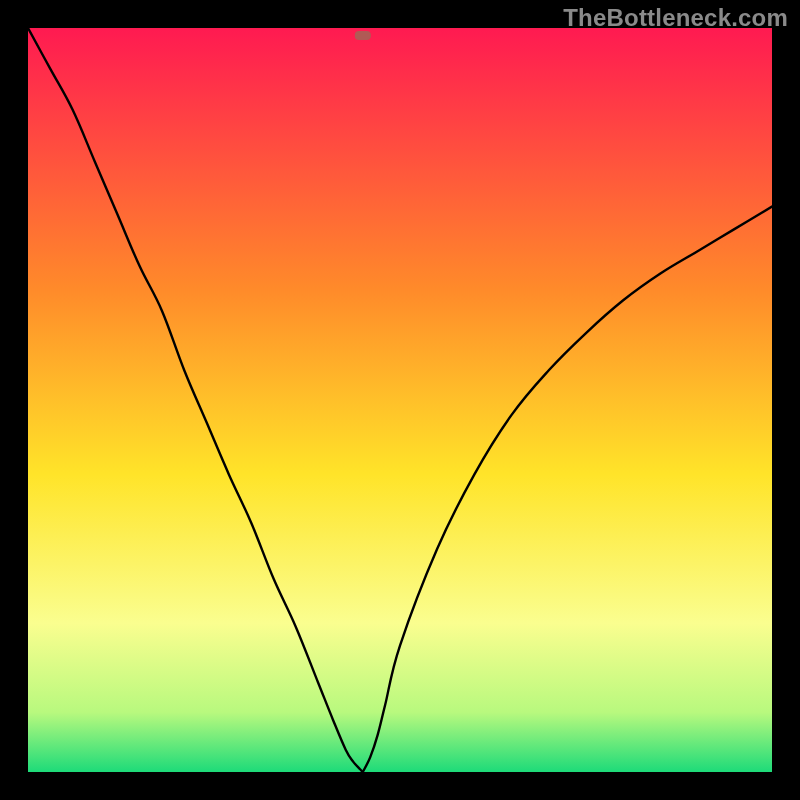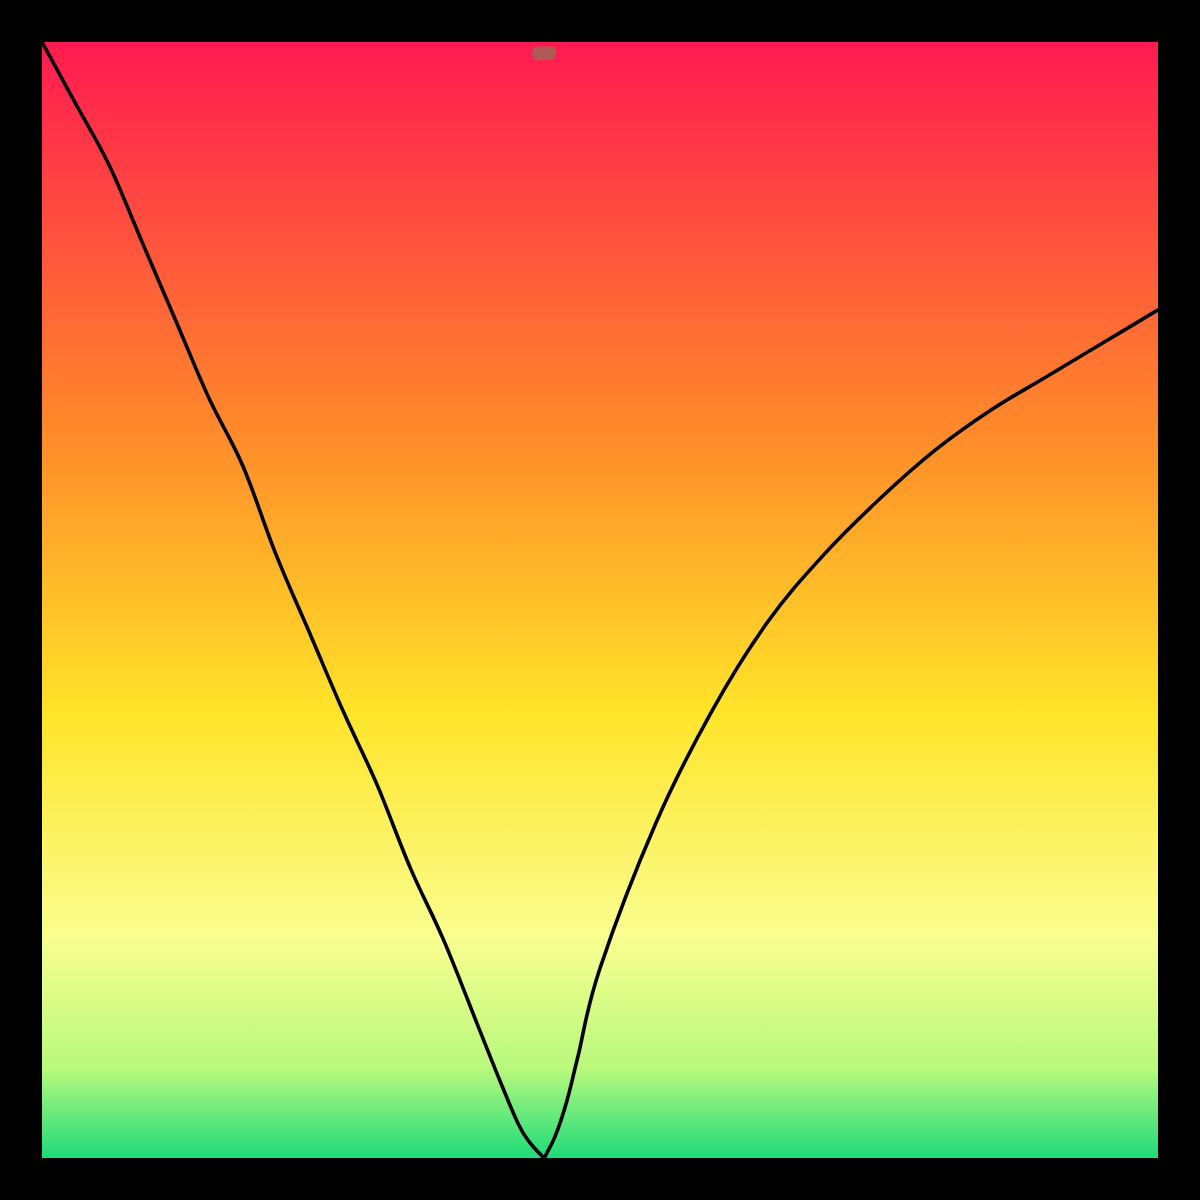--- a/index.html
+++ b/index.html
@@ -54,13 +54,14 @@
             <stop offset="92%" stop-color="#B8F97E"></stop>
             <stop offset="100%" stop-color="#1DDB79"></stop>
           </linearGradient>
       </defs>
       <rect x="0" y="0" width="744" height="744" fill="url(#bg-grad)"></rect>
       <path id="curve-left" fill="none" stroke="#000000" stroke-width="2.4" stroke-linecap="round" d="M 0 0 C 4.0176 7.365600000000013, 14.2848 26.188800000000068, 22.32 40.92000000000007 C 30.3552 55.651200000000074, 36.604800000000004 65.10000000000004, 44.64 81.84000000000003 C 52.6752 98.58000000000003, 58.92479999999999 115.17120000000008, 66.96 133.92000000000007 C 74.9952 152.66880000000006, 81.2448 167.2512, 89.28 186 C 97.3152 204.7488, 103.56479999999999 220.67039999999997, 111.6 238.07999999999998 C 119.6352 255.4896, 125.88479999999998 263.9712, 133.92 282.72 C 141.9552 301.46880000000004, 148.20479999999998 322.15199999999993, 156.23999999999998 342.23999999999995 C 164.27519999999998 362.328, 170.5248 375.5712, 178.56 394.32 C 186.5952 413.0688, 192.84480000000002 428.32079999999996, 200.88000000000002 446.4 C 208.91520000000003 464.4792, 215.16479999999999 476.0112, 223.2 494.76 C 231.2352 513.5088, 237.4848 531.8112, 245.52 550.56 C 253.5552 569.3087999999999, 259.8048 580.1712, 267.84 598.92 C 275.87519999999995 617.6687999999999, 283.46400000000006 637.98, 290.16 654.72 C 296.856 671.46, 300.08495999999997 679.8672, 305.03999999999996 691.92 C 309.99503999999996 703.9727999999999, 314.07216000000005 714.18048, 317.68800000000005 721.68 C 321.30384000000004 729.1795199999999, 322.58352 730.1020799999999, 325.12800000000004 733.584 C 327.67248000000006 737.06592, 330.08304000000004 739.14912, 331.824 741.024 C 333.56496 742.89888, 334.26432 743.46432, 334.8 744"></path>
       <path id="curve-right" fill="none" stroke="#000000" stroke-width="2.4" stroke-linecap="round" d="M 334.8 744 C 336.1392 741.3216, 339.5616 735.816, 342.24 729.12 C 344.9184 722.424, 347.0016 716.1744, 349.68 706.8 C 352.3584 697.4255999999999, 353.1024 693.1103999999999, 357.12 677.04 C 361.1376 660.9696, 362.6256 645.6432, 372 617.52 C 381.3744 589.3968, 395.80800000000005 551.6016, 409.20000000000005 520.8 C 422.59200000000004 489.99839999999995, 433.008 470.50559999999996, 446.4 446.4 C 459.792 422.2944, 470.208 405.6288, 483.6 386.88 C 496.992 368.1312, 507.40799999999996 356.97119999999995, 520.8 342.23999999999995 C 534.192 327.50879999999995, 544.608 317.62848, 558 305.04 C 571.392 292.45152, 581.808 283.01759999999996, 595.2 272.304 C 608.5920000000001 261.5904, 619.008 254.35871999999998, 632.4 245.51999999999998 C 645.7919999999999 236.68128, 656.2080000000001 231.23520000000005, 669.6 223.20000000000005 C 682.992 215.16480000000004, 693.4079999999999 208.91520000000003, 706.8 200.88 C 720.192 192.84479999999996, 737.304 182.57759999999996, 744 178.55999999999995"></path>
       <rect id="min-marker" rx="4" ry="4" width="16" height="9" x="326.8" y="2.9400000000000546" fill="#B05A55"></rect>
     </svg>
   </div>
+  <div class="watermark">TheBottleneck.com</div>
 </div>
 
 </body></html>

